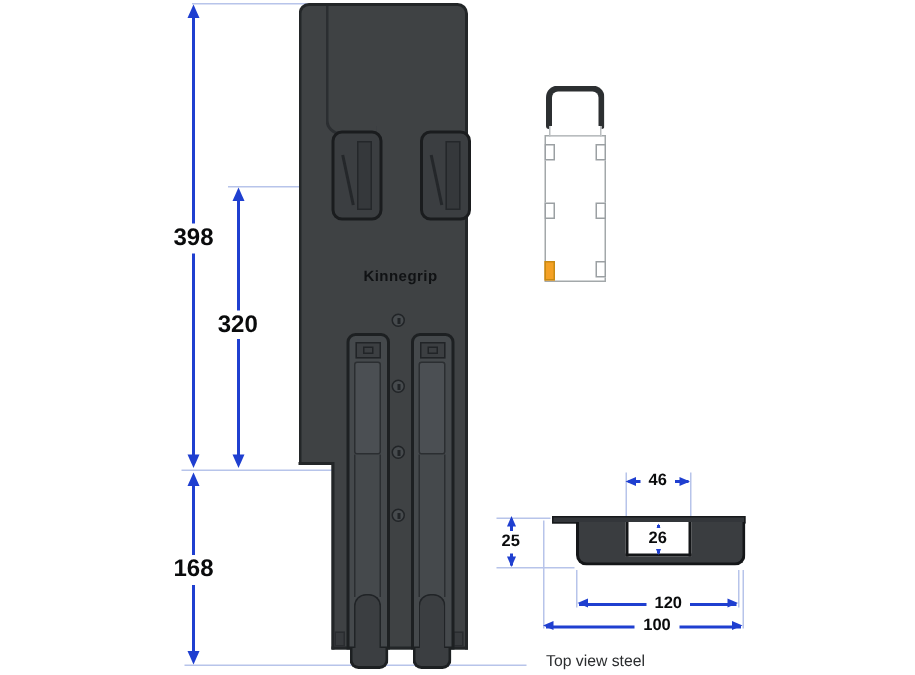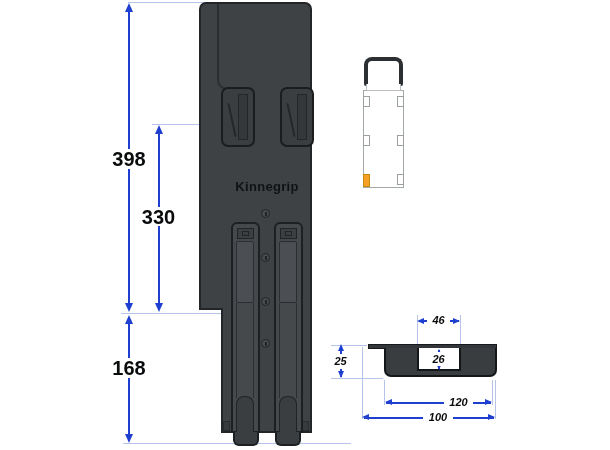--- a/index.html
+++ b/index.html
@@ -16,22 +16,22 @@
     position:relative;width:610px;height:450px;background:#fff;overflow:hidden;
     font-family:"Liberation Sans", sans-serif;
   }
   #stage *{box-sizing:border-box;position:absolute;}
   .ext{background:var(--ext);}
   .dimline{background:var(--blue);}
   .dimlabel{
     background:#fff;color:#0a0b0c;font-weight:bold;text-align:center;
     display:flex;align-items:center;justify-content:center;line-height:1;
   }
-  .lbl-lg{font-size:20px;}
-  .lbl-sm{font-size:11px;font-style:italic;}
+  .lbl-lg{font-size:16px;}
+  .lbl-sm{font-size:11px;}
   .ah{width:0;height:0;}
   .ah-up-lg{border-left:4px solid transparent;border-right:4px solid transparent;border-bottom:9px solid var(--blue);}
   .ah-down-lg{border-left:4px solid transparent;border-right:4px solid transparent;border-top:9px solid var(--blue);}
   .ah-up-sm{border-left:3px solid transparent;border-right:3px solid transparent;border-bottom:7px solid var(--blue);}
   .ah-down-sm{border-left:3px solid transparent;border-right:3px solid transparent;border-top:7px solid var(--blue);}
   .ah-left-sm{border-top:3px solid transparent;border-bottom:3px solid transparent;border-right:7px solid var(--blue);}
   .ah-right-sm{border-top:3px solid transparent;border-bottom:3px solid transparent;border-left:7px solid var(--blue);}
   .screw{width:9px;height:9px;border-radius:50%;border:1.5px solid #212427;background:#474b4e;}
   .screw-slot{left:3px;top:1.5px;width:1.5px;height:4.5px;background:#212427;}
   .pocket{width:7px;height:11px;border:1.2px solid #9ba0a3;background:#fff;}
@@ -59,41 +59,41 @@
   <div class="ext" style="left:123px;top:443px;width:228px;height:1px"></div>
 
   <div class="dimline" style="left:128px;top:8px;width:1.5px;height:300px"></div>
   <div class="ah ah-up-lg" style="left:125px;top:3px"></div>
   <div class="ah ah-down-lg" style="left:125px;top:303px"></div>
   <div class="dimlabel lbl-lg" style="left:106px;top:149px;width:46px;height:20px">398</div>
 
   <div class="dimline" style="left:158px;top:130px;width:1.5px;height:178px"></div>
   <div class="ah ah-up-lg" style="left:155px;top:125px"></div>
   <div class="ah ah-down-lg" style="left:155px;top:303px"></div>
-  <div class="dimlabel lbl-lg" style="left:136px;top:207px;width:45px;height:19px">330</div>
+  <div class="dimlabel lbl-lg" style="left:136px;top:207px;width:45px;height:19px">320</div>
 
   <div class="dimline" style="left:128px;top:320px;width:1.5px;height:118px"></div>
   <div class="ah ah-up-lg" style="left:125px;top:315px"></div>
   <div class="ah ah-down-lg" style="left:125px;top:434px"></div>
-  <div class="dimlabel lbl-lg" style="left:106px;top:358px;width:46px;height:20px">168</div>
+  <div class="dimlabel lbl-lg" style="left:106px;top:370px;width:46px;height:20px">168</div>
 
   <div style="left:199px;top:2px;width:113px;height:308px;background:var(--steel);border:2px solid #232628;border-bottom:none;border-radius:7px 7px 0 0"></div>
   <div style="left:199px;top:308px;width:24px;height:2px;background:#232628"></div>
   <div style="left:217px;top:4px;width:34px;height:86px;border-left:2px solid var(--inline);border-bottom:2px solid var(--inline);border-radius:0 0 0 10px"></div>
 
   <div class="slot" style="left:221px;top:87px;width:34px;height:60px">
     <div class="slot-bar"></div>
     <div class="slot-diag"></div>
   </div>
   <div class="slot" style="left:280px;top:87px;width:34px;height:60px">
     <div class="slot-bar"></div>
     <div class="slot-diag"></div>
   </div>
 
-  <div style="left:221px;top:179px;width:92px;text-align:center;font-size:13px;font-weight:bold;color:#101214;letter-spacing:.3px">Kinnegrip</div>
+  <div style="left:221px;top:179px;width:92px;text-align:center;font-size:10px;font-weight:bold;color:#101214;letter-spacing:.3px">Kinnegrip</div>
 
   <div style="left:221px;top:310px;width:91px;height:123px;background:var(--steel);border:2px solid #232628;border-top:none"></div>
   <div class="notch" style="left:223px;top:421px"></div>
   <div class="notch" style="left:302px;top:421px"></div>
 
   <div class="fork" style="left:231px;top:222px">
     <div class="fork-cap">
         <div class="fork-cap-inner"></div>
       </div>
     <div class="fork-panel-top"></div>
@@ -159,21 +159,22 @@
   <div class="dimlabel lbl-sm" style="left:430px;top:352px;width:17px;height:14px">26</div>
 
   <div class="dimline" style="left:340px;top:346px;width:1.5px;height:31px"></div>
   <div class="ah ah-up-sm" style="left:338px;top:344px"></div>
   <div class="ah ah-down-sm" style="left:338px;top:371px"></div>
   <div class="dimlabel lbl-sm" style="left:329px;top:354px;width:23px;height:15px">25</div>
 
   <div class="dimline" style="left:386px;top:402px;width:105px;height:1.5px"></div>
   <div class="ah ah-left-sm" style="left:385px;top:399px"></div>
   <div class="ah ah-right-sm" style="left:485px;top:399px"></div>
-  <div class="dimlabel lbl-sm" style="left:444px;top:395px;width:29px;height:15px">120</div>
+  <div class="dimlabel lbl-sm" style="left:431px;top:395px;width:29px;height:15px">120</div>
 
   <div class="dimline" style="left:364px;top:417px;width:130px;height:1.5px"></div>
   <div class="ah ah-left-sm" style="left:362px;top:414px"></div>
   <div class="ah ah-right-sm" style="left:488px;top:414px"></div>
   <div class="dimlabel lbl-sm" style="left:423px;top:410px;width:30px;height:15px">100</div>
 
+  <div class="caption" style="left:364px;top:435px;width:120px">Top view steel</div>
 
 </div>
 
 </body></html>

